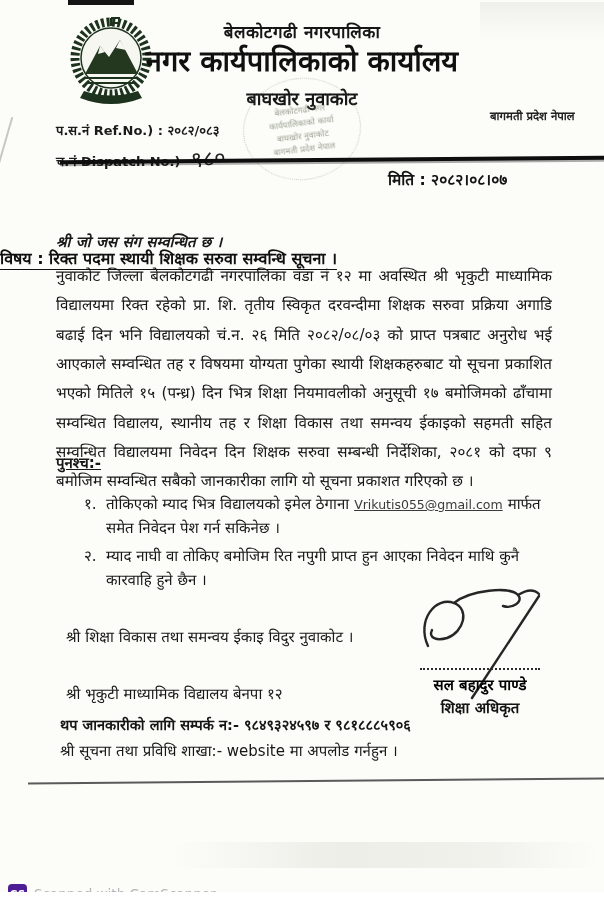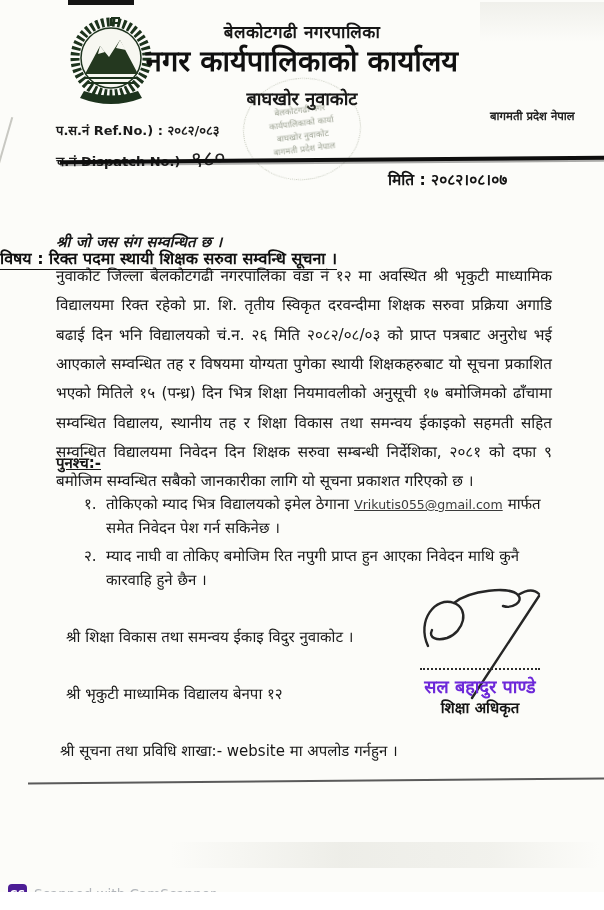--- a/index.html
+++ b/index.html
@@ -60,21 +60,21 @@
   .p-text { flex: 1; }
   .email-link { color: #3a3a3a; text-decoration: underline; font-size: 12.5px; margin: 0 5px; }
   .bodhartha-heading { font-weight: 700; font-style: italic; text-decoration: underline; margin: 8px 0 6px 2px; }
   .b-item { margin-left: 10px; line-height: 1.6; font-weight: 500; margin-top: 33px; }
   .b-item.third { margin-left: 4px; }
 
   
   .sig-block { position: absolute; left: 398px; top: 588px; width: 164px; text-align: center; }
   .sig-svg { position: absolute; left: 14px; top: -2px; width: 140px; height: 118px; overflow: visible; }
   .sig-dots { position: absolute; left: 22px; top: 80px; width: 120px; border-bottom: 2.6px dotted #2c2c2c; }
-  .sig-name  { position: absolute; left: 0; top: 86px; width: 164px; font-size: 18px; font-weight: 600; color: #6d28d9; }
+  .sig-name  { position: absolute; left: 0; top: 86px; width: 164px; font-size: 15px; font-weight: 600; color: #000000; }
   .sig-title { position: absolute; left: 0; top: 109px; width: 164px; font-size: 15px; font-weight: 600; color: #141414; }
 
   .contact-line { position: absolute; left: 60px; top: 714px; font-size: 14.5px; font-weight: 600; color: #161616; }
 
   .bottom-rule { position: absolute; left: 28px; top: 780px; width: 576px; height: 1.6px; background: #5a5a5a; transform: rotate(-.5deg); }
 
   
   .cam-mark { position: absolute; left: 8px; top: 884px; display: flex; align-items: center; gap: 7px; }
   .cs-badge { width: 19px; height: 19px; border-radius: 4px; background: #4c1d95; color: #ffffff;
     font-size: 10.5px; font-weight: 700; display: flex; align-items: center; justify-content: center; }
@@ -160,20 +160,21 @@
         <path d="M42 17 C 58 4 98 0 106 9 C 112 16 100 23 91 20"></path>
         <path d="M106 9 C 114 4 122 3 127 8"></path>
         <path d="M127 10 L 60 112"></path>
       </g>
     </svg>
     <div class="sig-dots"></div>
     <div class="sig-name">सल बहादुर पाण्डे</div>
     <div class="sig-title">शिक्षा अधिकृत</div>
   </div>
 
+  <div class="contact-line">थप जानकारीको लागि सम्पर्क न:- ९८४९३२४५९७ र ९८१८८८५९०६</div>
 
   <div class="bottom-rule"></div>
 
   <div class="cam-mark">
     <div class="cs-badge">CS</div>
     <div class="cam-text">Scanned with CamScanner</div>
   </div>
 
 </div>
 

